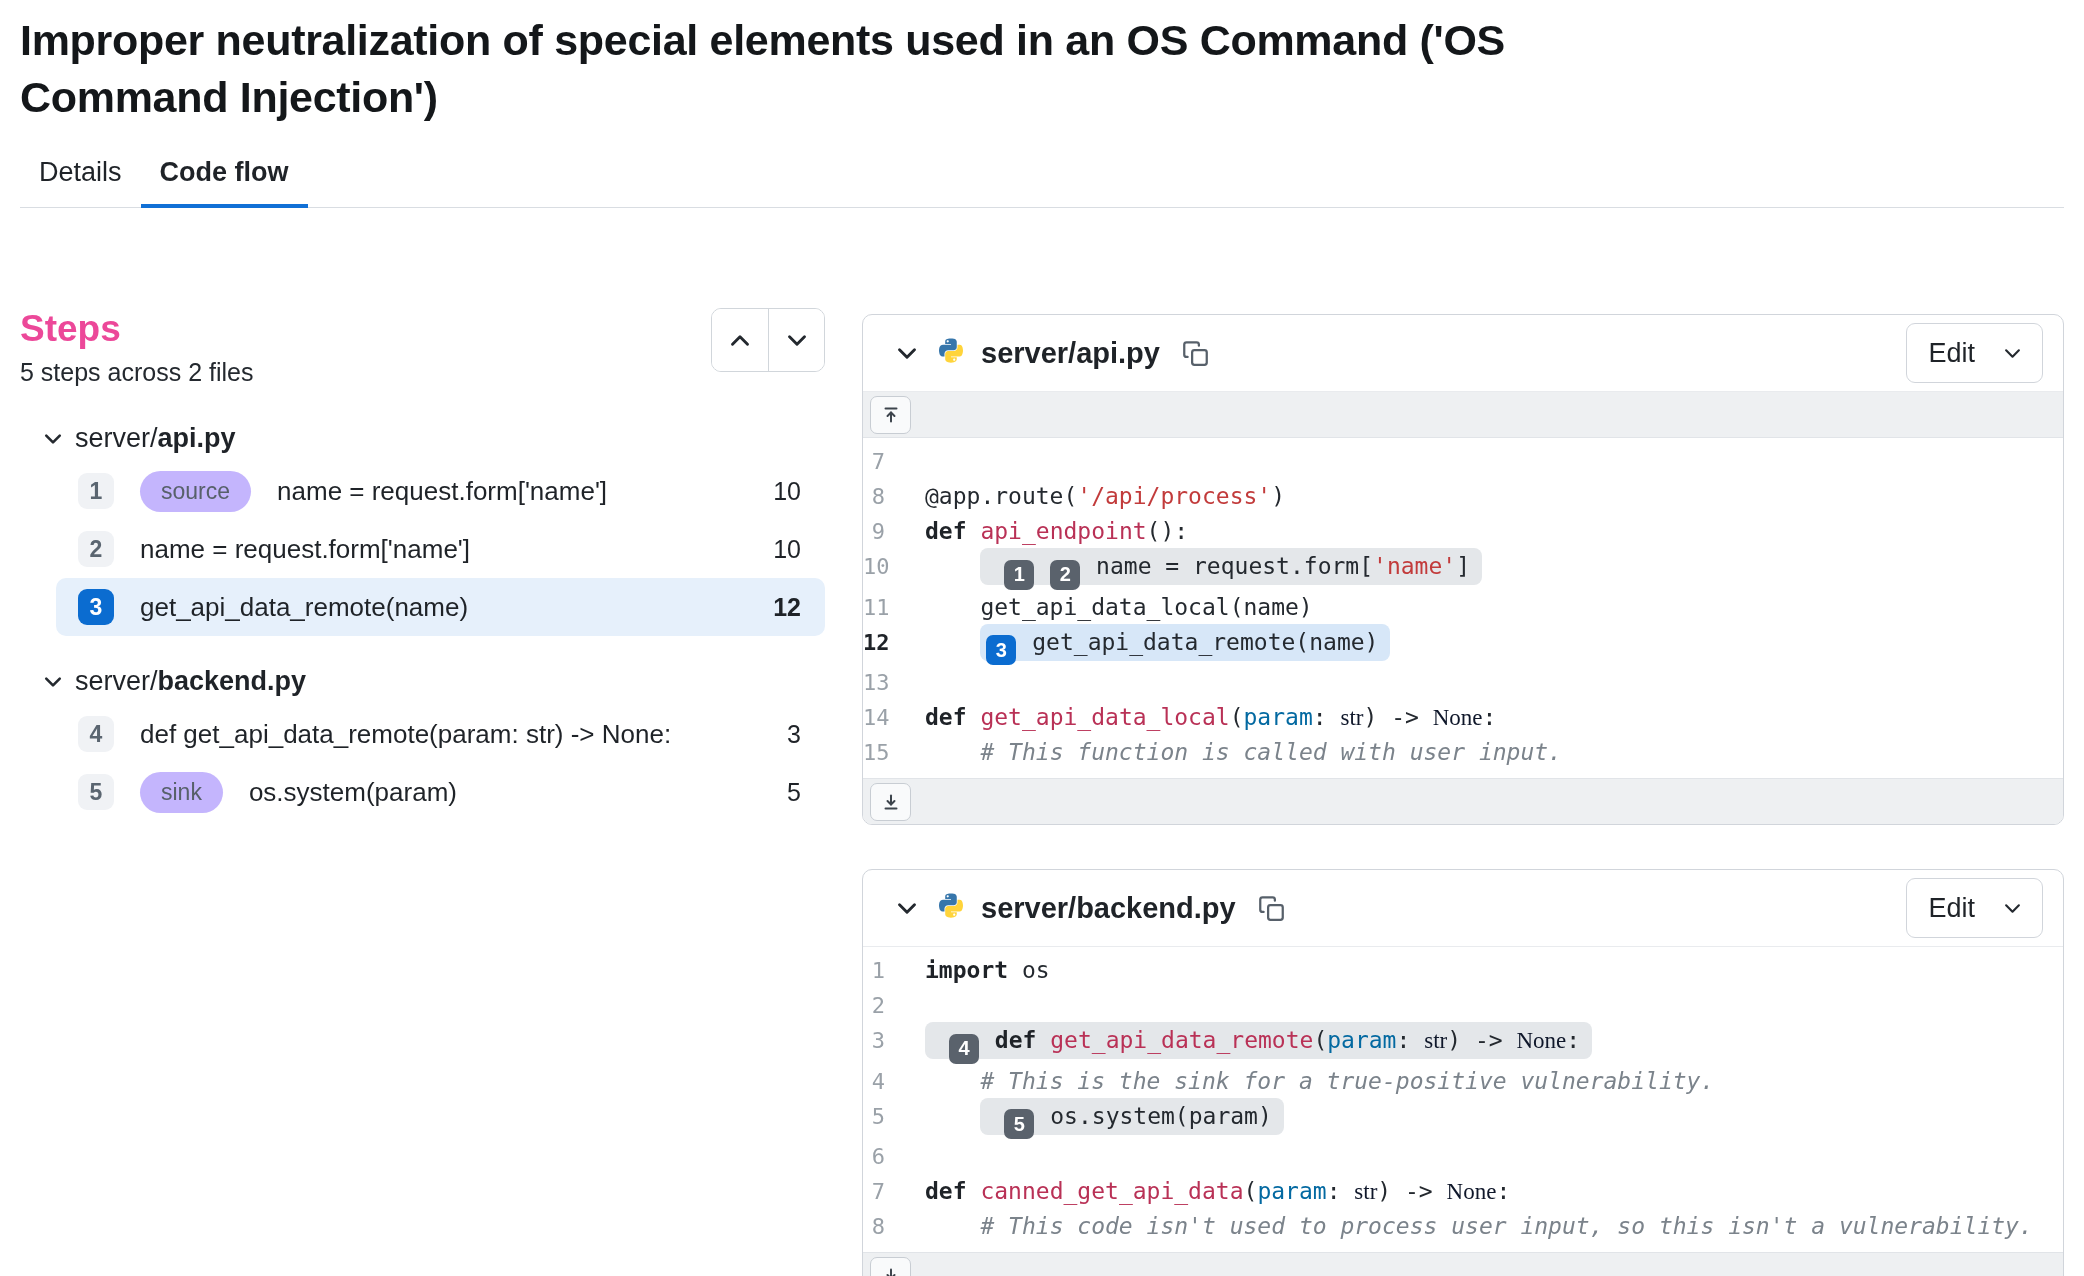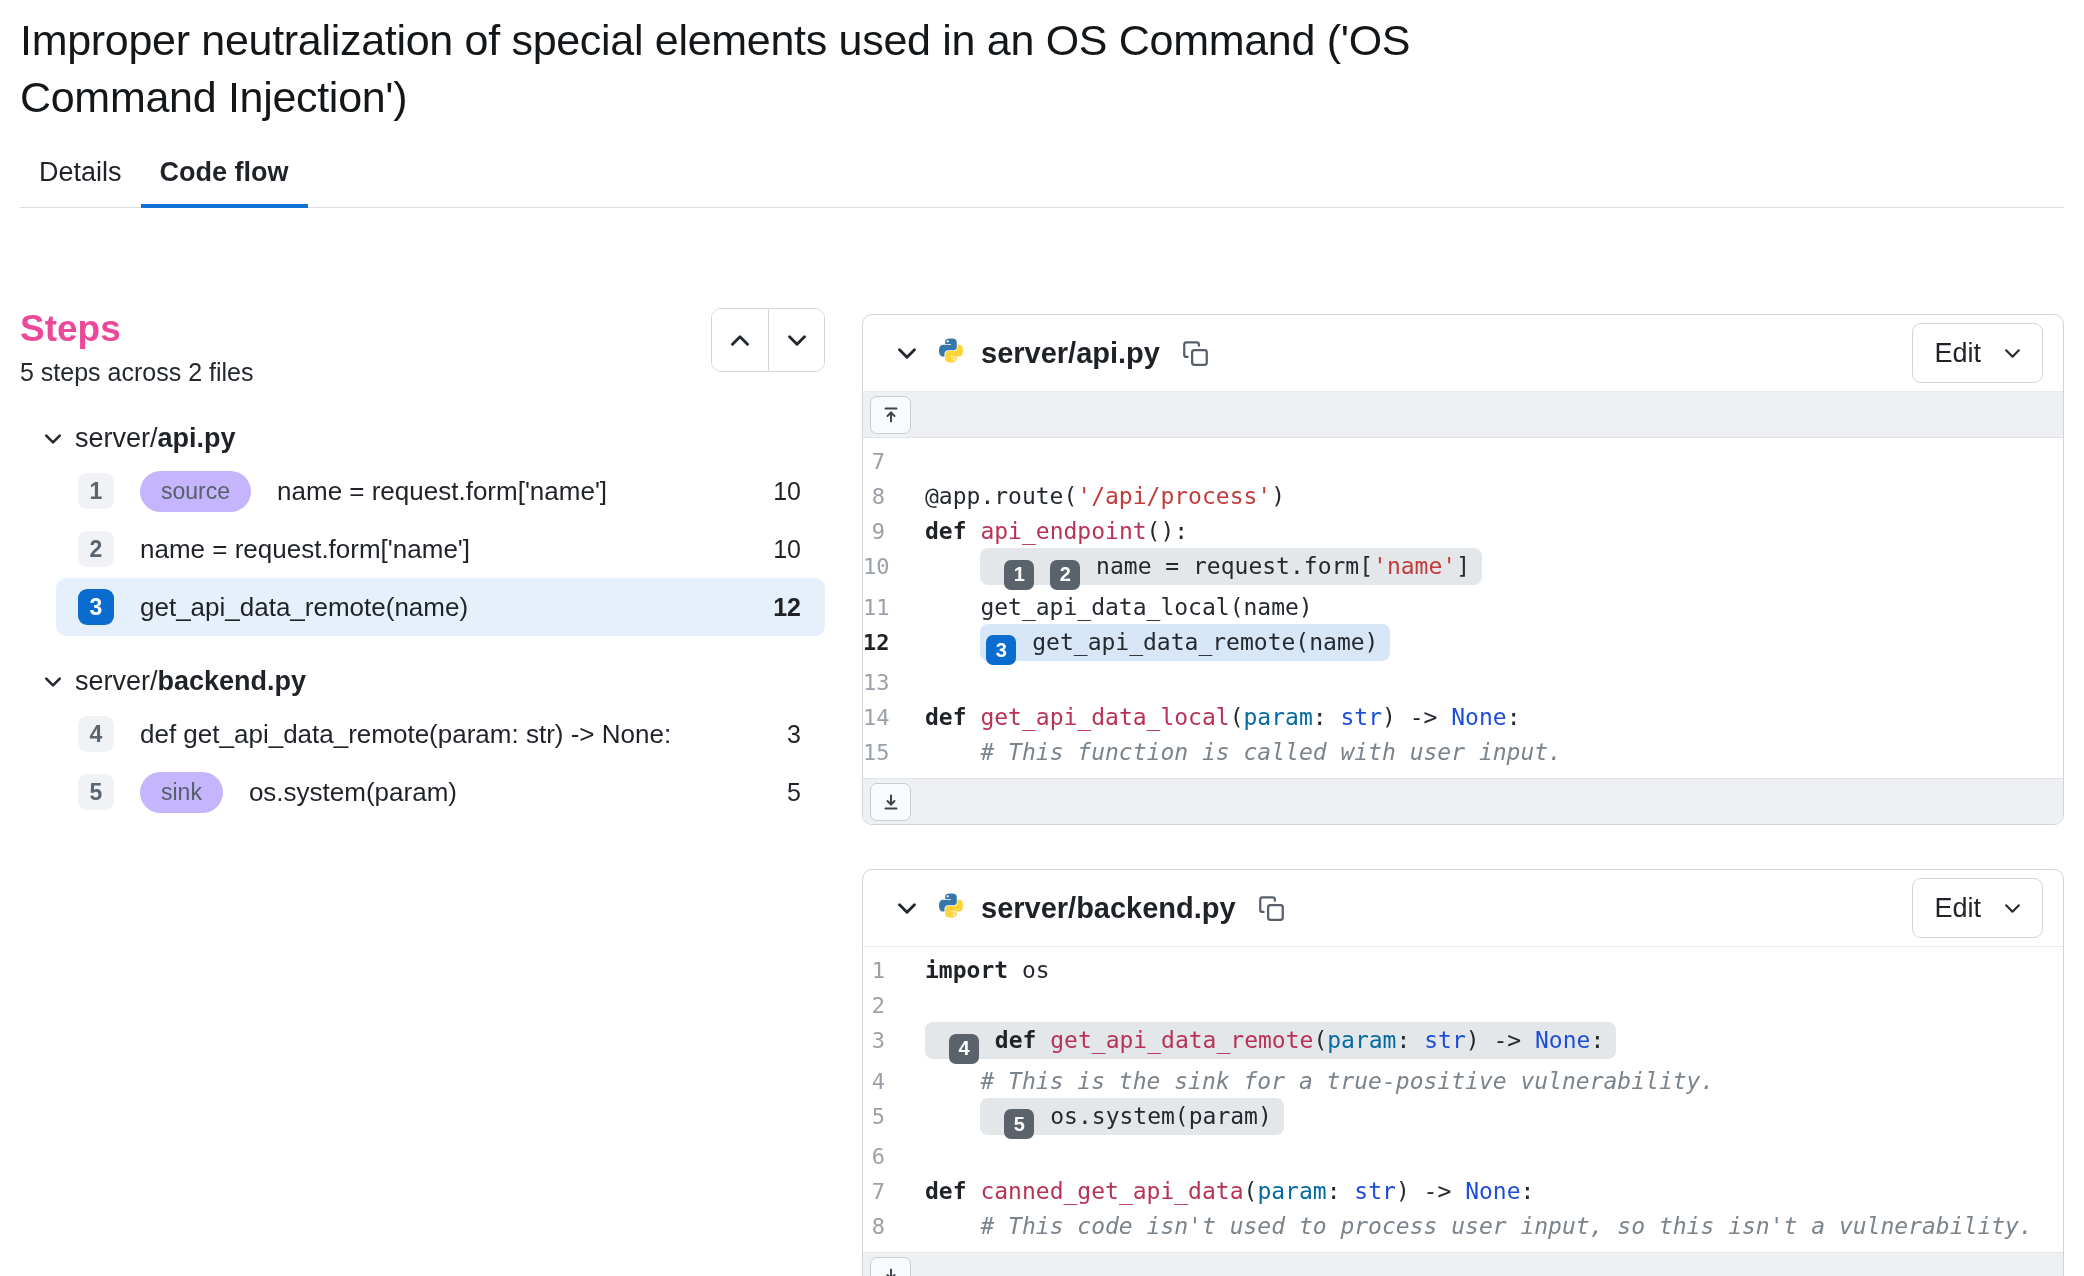--- a/index.html
+++ b/index.html
@@ -7,21 +7,21 @@
   body {
     width:2084px; height:1276px; overflow:hidden;
     background:#ffffff; color:#1f2328;
     font-family:"Liberation Sans", sans-serif;
   }
   .page { padding:0 20px; }
 
   
   h1.page-title {
     margin:12px 0 0 0; max-width:1560px;
-    font-size:43px; line-height:57px; font-weight:400;
+    font-size:43px; line-height:57px; font-weight:700;
     letter-spacing:-0.3px; color:#14171a;
   }
 
   
   .tabs { display:flex; margin-top:16px; border-bottom:1px solid #d9dde2; }
   .tab { position:relative; padding:15px 19px 19px; font-size:27px; color:#1f2328; cursor:pointer; }
   .tab.active { font-weight:700; }
   .tab.active::after { content:""; position:absolute; left:0; right:0; bottom:-1px; height:4px; background:#1170d6; }
 
   
@@ -57,21 +57,21 @@
 
   
   .card { border:1px solid #d1d5db; border-radius:10px; background:#fff; overflow:hidden; }
   .card + .card { margin-top:44px; }
   .card-header { display:flex; align-items:center; height:77px; padding:0 20px 0 30px; border-bottom:1px solid #e9ebee; }
   .collapse-btn, .copy-btn { background:none; border:none; padding:4px; display:flex; cursor:pointer; }
   .py-icon { margin-left:15px; flex:none; }
   .card-file { margin-left:15px; font-size:29px; font-weight:700; color:#1f2328; }
   .copy-btn { margin-left:18px; }
   .copy-btn svg { fill:none; stroke:#57606a; stroke-width:2; stroke-linecap:round; stroke-linejoin:round; }
-  .edit-btn { margin-left:auto; display:flex; align-items:center; gap:23px; height:60px; padding:0 21px;
+  .edit-btn { margin-left:auto; display:flex; align-items:center; gap:29px; height:60px; padding:0 21px;
               border:1px solid #d1d5db; border-radius:9px; background:#fff; font-size:27px; color:#1f2328; cursor:pointer; }
   .edit-btn .chev path { stroke-width:2; }
 
   .scroll-strip { height:46px; background:#eef0f2; display:flex; align-items:center; padding-left:7px; }
   .scroll-strip.top { border-bottom:1px solid #e1e4e8; }
   .scroll-strip.bottom { border-top:1px solid #e1e4e8; }
   .scroll-btn { width:41px; height:38px; border:1px solid #c8cdd3; border-radius:7px; background:#f9fafb;
                 display:flex; align-items:center; justify-content:center; cursor:pointer; padding:0; }
   .scroll-btn svg path { fill:none; stroke:#3d444c; stroke-width:2; stroke-linecap:round; stroke-linejoin:round; }
 
@@ -79,21 +79,21 @@
                 padding:6px 0 8px 0; white-space:pre; }
   .cl { display:flex; }
   .ln { flex:none; width:34px; padding-right:12px; text-align:right; color:#9aa1a8; font-size:22px; }
   .ln.active { color:#1f2328; font-weight:700; }
   .lc { padding-left:28px; }
 
   .tk-pln { color:#24292f; }
   .tk-kw  { color:#1f2328; font-weight:700; }
   .tk-fn  { color:#b93156; font-weight:400; }
   .tk-str { color:#c23b3b; }
-  .tk-typ { color:#1d4ed8; }
+  .tk-typ { color:#0f172a;font-family:Liberation Serif, serif; }
   .tk-par { color:#0369a1; }
   .tk-com { color:#7b838b; font-style:italic; }
 
   .hl { padding:5px 12px 6px 6px; border-radius:8px; }
   .hl.gray { background:#e4e7ea;padding-left:24px; }
   .hl.blue { background:#d7e7f8; }
   .cbadge { display:inline-flex; width:30px; height:30px; border-radius:7px; align-items:center; justify-content:center;
             font-family:"Liberation Sans", sans-serif; font-size:20px; font-weight:700; vertical-align:-7px;
             margin-right:2px; cursor:pointer; }
   .cbadge.dark { background:#5a626c; color:#fff; }

